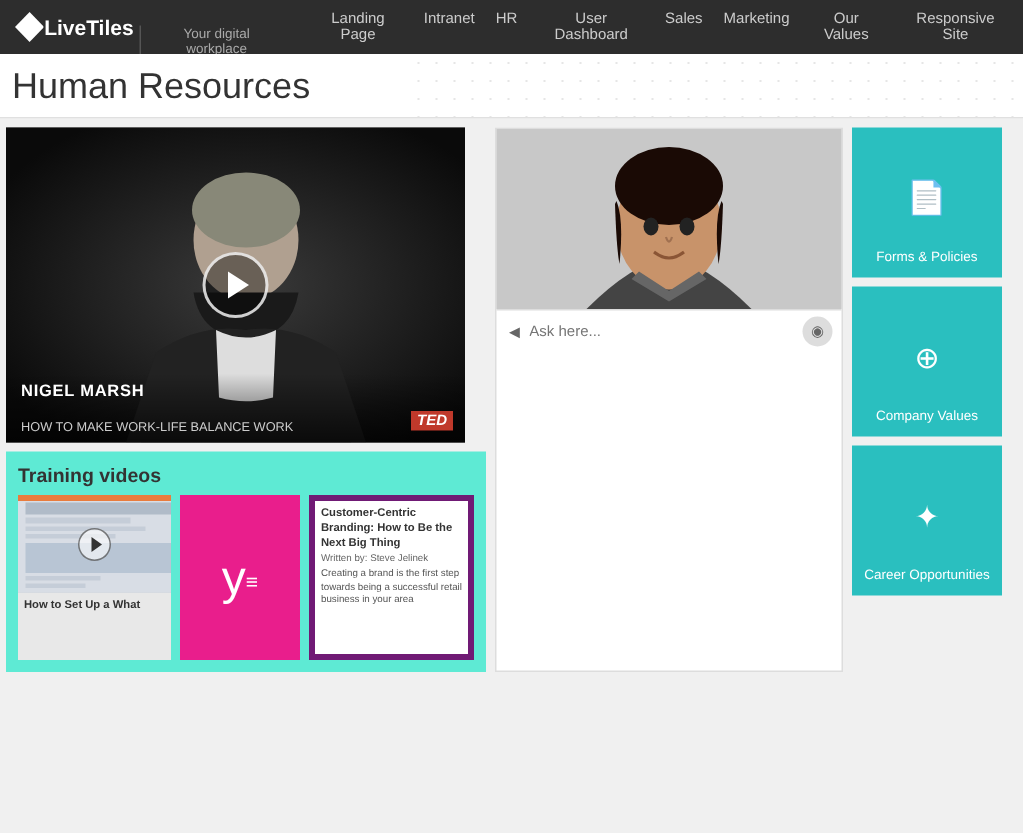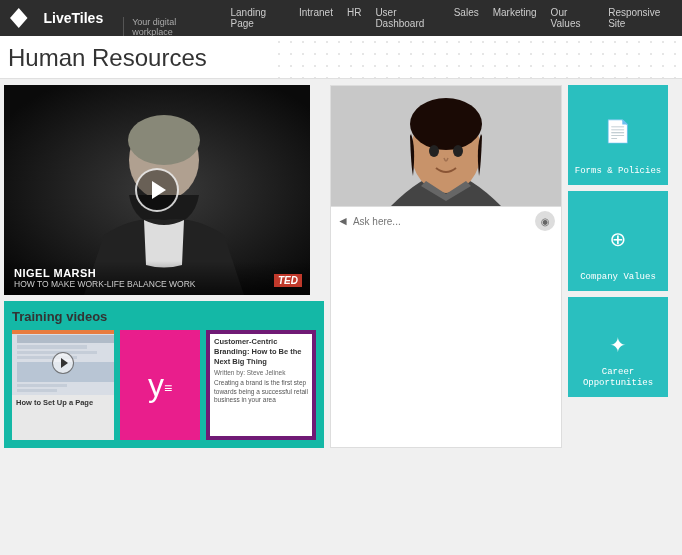--- a/index.html
+++ b/index.html
@@ -10,22 +10,23 @@
       background: #2d2d2d;
       height: 36px;
       display: flex;
       align-items: center;
       padding: 0 10px;
       gap: 12px;
     }
     .logo-area {
       display: flex;
       align-items: center;
-      gap: 16px;
+      gap: 0;
       margin-right: 10px;
+      text-align: center;
     }
     .logo-icon {
       width: 20px;
       height: 20px;
       background: white;
       clip-path: polygon(50% 0%, 100% 50%, 50% 100%, 0% 50%);
     }
     .logo-text {
       color: white;
       font-size: 14px;
@@ -35,20 +36,21 @@
       color: #aaa;
       font-size: 9px;
       margin-left: 4px;
       border-left: 1px solid #555;
       padding-left: 8px;
       margin-top: 18px;
     }
     .nav-items {
       display: flex;
       gap: 14px;
+      text-align: center;
     }
     .nav-item {
       color: #ccc;
       font-size: 10px;
       cursor: pointer;
     }
     .page-title {
       font-size: 24px;
       font-weight: 300;
       color: #333;
@@ -119,38 +121,39 @@
     .video-name {
       color: white;
       font-size: 11px;
       font-weight: 700;
       letter-spacing: 0.5px;
     }
     .video-subtitle {
       color: #ccc;
       font-size: 8.5px;
       text-transform: uppercase;
+      margin-top: 12px;
     }
     .ted-badge {
       position: absolute;
       bottom: 8px;
       right: 8px;
       background: #c0392b;
       color: white;
       font-size: 10px;
       font-weight: 800;
       padding: 1px 4px;
       font-style: italic;
       margin-top: 18px;
     }
 
     
     .training-section {
       width: 320px;
-      background: #14b8a6;
+      background: #5eead4;
       padding: 8px;
     }
     .training-title {
       font-size: 13px;
       font-weight: 600;
       color: #333;
       margin-bottom: 6px;
     }
     .training-grid {
       display: flex;
@@ -332,21 +335,20 @@
       left: 50%;
       transform: translate(-50%, -60%);
       color: white;
       font-size: 22px;
     }
     .tile-label {
       color: white;
       font-size: 9px;
       text-align: center;
       line-height: 1.2;
-      font-family: Liberation Mono, monospace;
     }
 
     .page-title-wrapper {
       position: relative;
       background: white;
       padding: 8px 10px 6px 8px;
       border-bottom: 1px solid #e0e0e0;
       display: flex;
       align-items: center;
     }
@@ -446,21 +448,21 @@
                   <rect x="5" y="54" width="50" height="3" fill="#c5cdd8"></rect>
                   <rect x="5" y="59" width="40" height="3" fill="#c5cdd8"></rect>
 
                   <rect x="0" y="0" width="110" height="4" fill="#e87c3e"></rect>
                 </svg>
                 <div class="training-play" style="position:relative;z-index:2;">
                   <div class="training-play-tri"></div>
                 </div>
               </div>
             </div>
-            <div class="training-card-text">How to Set Up a Page</div>
+            <div class="training-card-text">How to Set Up a What</div>
           </div>
         </div>
 
         <div class="training-card yammer">
           <span class="yammer-logo" style="font-size:32px;font-weight:300;color:white;">y<span style="font-size:14px;vertical-align:middle;">≡</span></span>
         </div>
 
         <div class="training-card" style="flex:1;background:white;border:4px solid #701a75;">
           <div class="training-card-content">
             <div class="training-card-text">Customer-Centric Branding: How to Be the Next Big Thing</div>

